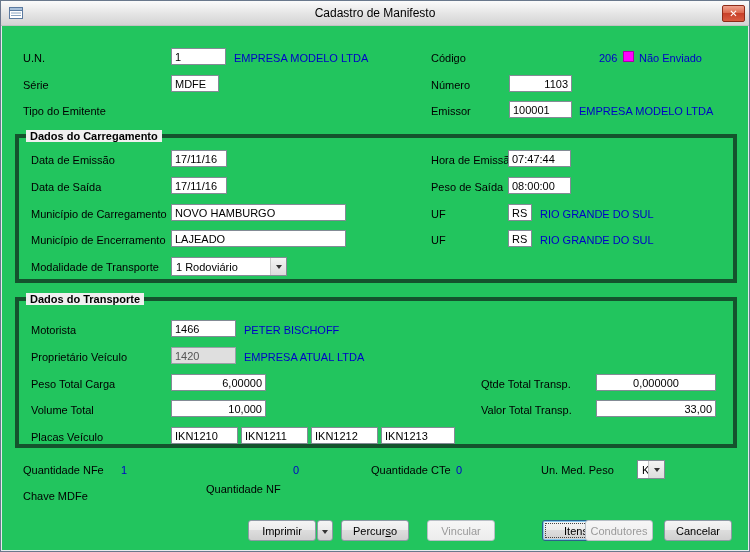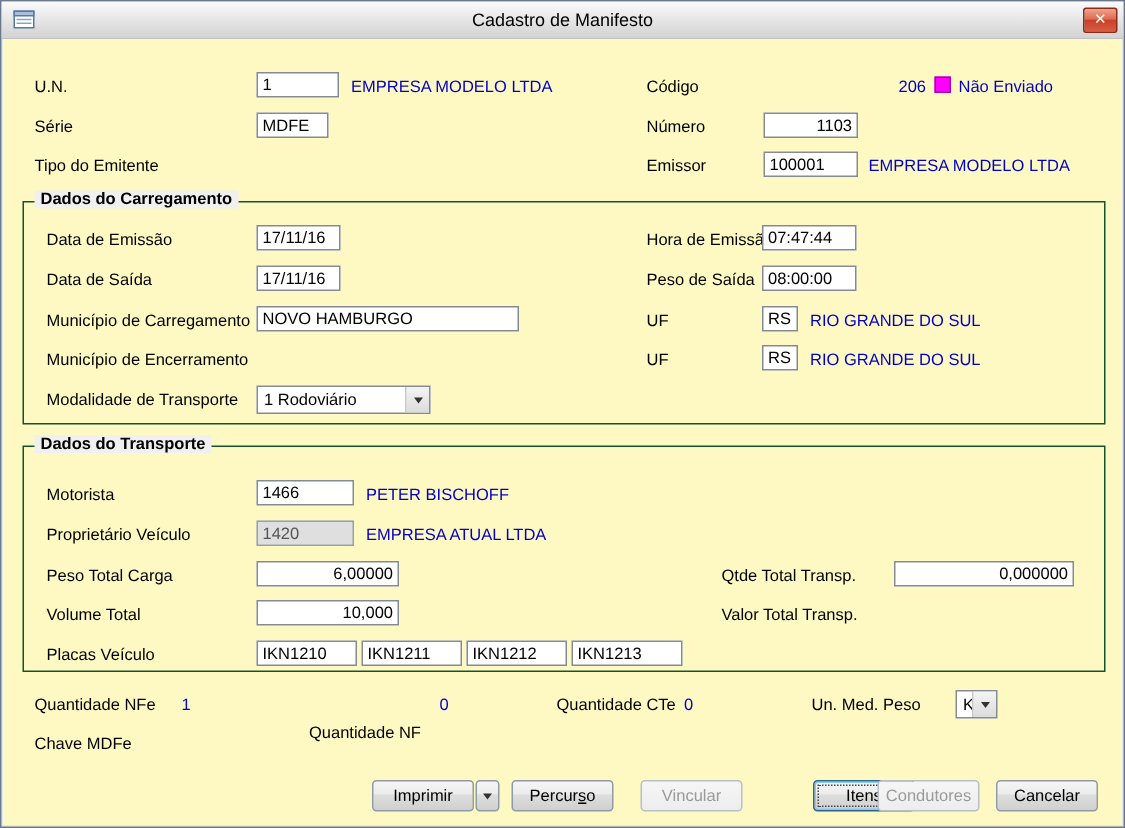--- a/index.html
+++ b/index.html
@@ -1,21 +1,21 @@
 <!DOCTYPE html>
 <html><head>
 <meta charset="utf-8">
 <style>
   * { box-sizing: border-box; }
   html,body { margin:0; padding:0; background:#ffffff; }
   body { font-family:"Liberation Sans", sans-serif; }
 
   .dialog{
     position:relative; width:750px; height:552px;
-    background:#fef9c3; border:1px solid #69788c;
+    background:#22c55e; border:1px solid #69788c;
     box-shadow: inset 0 0 0 1px #e6eaee;
     font-size:11px; color:#000; overflow:hidden;
   }
   .titlebar{
     position:absolute; left:0; top:0; right:0; height:25px;
     background:linear-gradient(#fbfbfb,#e4e4e4 55%,#d3d3d3);
     border-bottom:1px solid #c2c2c2;
   }
   .title-text{ position:absolute; left:0; right:0; top:5px; text-align:center; font-size:12px; }
   .title-icon{ position:absolute; left:7px; top:4px; width:16px; height:16px; }
@@ -26,21 +26,21 @@
     color:#fff; text-align:center; line-height:15px; font-size:10px; cursor:pointer;
   }
   .lbl{ position:absolute; white-space:nowrap; }
   .val{ position:absolute; white-space:nowrap; color:#0000c8;text-align:center; }
   .inp{
     position:absolute; height:17px; border:1px solid #838b95; background:#fff;
     padding:1px 3px; font:11px "Liberation Sans",sans-serif; color:#000;
   }
   .inp.ra{ text-align:right; }
   .inp.off{ background:#dfdfdf; color:#555; border-color:#9aa0a8; }
-  .group{ position:absolute; border:1px solid #14532d;text-decoration:underline; }
+  .group{ position:absolute; border:4px solid #14532d;text-decoration:underline; }
   .legend{ position:absolute; background:#f0f0f0; font-weight:bold; padding:0 4px; white-space:nowrap; }
   .combo{ position:absolute; height:19px; border:1px solid #838b95; background:#fff; overflow:hidden; cursor:default; }
   .combo-text{ position:absolute; left:4px; top:3px; white-space:nowrap; }
   .combo-arrow{ position:absolute; top:0; right:0; width:16px; height:100%;
     background:linear-gradient(#f4f4f4,#dcdcdc); border-left:1px solid #c8c8c8; }
   .combo-arrow::after{ content:""; position:absolute; left:50%; top:50%; margin:-2px 0 0 -3px;
     border-left:3px solid transparent; border-right:3px solid transparent; border-top:4px solid #333; }
   .btn{
     position:absolute; height:21px; border:1px solid #8e9aa5; border-radius:3px;
     background:linear-gradient(#f5f5f5,#ececec 45%,#dedede 46%,#d0d0d0);
@@ -106,20 +106,21 @@
   <span class="lbl" style="left:430px;top:180px">Peso de Saída</span>
   <input class="inp" style="left: 507px; top: 176px; width: 63px;" value="08:00:00">
 
   <span class="lbl" style="left:30px;top:207px">Município de Carregamento</span>
   <input class="inp" style="left: 170px; top: 203px; width: 175px;" value="NOVO HAMBURGO">
   <span class="lbl" style="left:430px;top:207px">UF</span>
   <input class="inp" style="left: 507px; top: 203px; width: 24px;" value="RS">
   <span class="val" style="left:539px;top:207px">RIO GRANDE DO SUL</span>
 
   <span class="lbl" style="left:30px;top:233px">Município de Encerramento</span>
+  <input class="inp" style="left: 170px; top: 229px; width: 175px;" value="LAJEADO">
   <span class="lbl" style="left:430px;top:233px">UF</span>
   <input class="inp" style="left: 507px; top: 229px; width: 24px;" value="RS">
   <span class="val" style="left:539px;top:233px">RIO GRANDE DO SUL</span>
 
   <span class="lbl" style="left:30px;top:260px">Modalidade de Transporte</span>
   <div class="combo" style="left:170px;top:256px;width:116px">
     <span class="combo-text">1 Rodoviário</span>
     <span class="combo-arrow"></span>
   </div>
 
@@ -130,25 +131,26 @@
   <input class="inp" style="left: 170px; top: 319px; width: 65px;" value="1466">
   <span class="val" style="left:243px;top:323px">PETER BISCHOFF</span>
 
   <span class="lbl" style="left:30px;top:350px">Proprietário Veículo</span>
   <input class="inp off" disabled="" style="left: 170px; top: 346px; width: 65px;" value="1420">
   <span class="val" style="left:243px;top:350px">EMPRESA ATUAL LTDA</span>
 
   <span class="lbl" style="left:30px;top:377px">Peso Total Carga</span>
   <input class="inp ra" style="left: 170px; top: 373px; width: 95px;" value="6,00000">
   <span class="lbl" style="left:480px;top:377px">Qtde Total Transp.</span>
-  <input class="inp ra" style="left: 595px; top: 373px; width: 120px;" value="0,000000">
+  <input class="inp ra" style="left: 595px; top: 373px; width: 120px; text-align: center;" value="0,000000">
 
   <span class="lbl" style="left:30px;top:403px">Volume Total</span>
   <input class="inp ra" style="left: 170px; top: 399px; width: 95px;" value="10,000">
   <span class="lbl" style="left:480px;top:403px">Valor Total Transp.</span>
+  <input class="inp ra" style="left: 595px; top: 399px; width: 120px;" value="33,00">
 
   <span class="lbl" style="left:30px;top:430px">Placas Veículo</span>
   <input class="inp" style="left: 170px; top: 426px; width: 67px;" value="IKN1210">
   <input class="inp" style="left: 240px; top: 426px; width: 67px;" value="IKN1211">
   <input class="inp" style="left: 310px; top: 426px; width: 67px;" value="IKN1212">
   <input class="inp" style="left: 380px; top: 426px; width: 74px;" value="IKN1213">
 
   <span class="lbl" style="left:22px;top:463px">Quantidade NFe</span>
   <span class="val" style="left:120px;top:463px">1</span>
   <span class="lbl" style="left:205px;top:482px">Quantidade NF</span>

